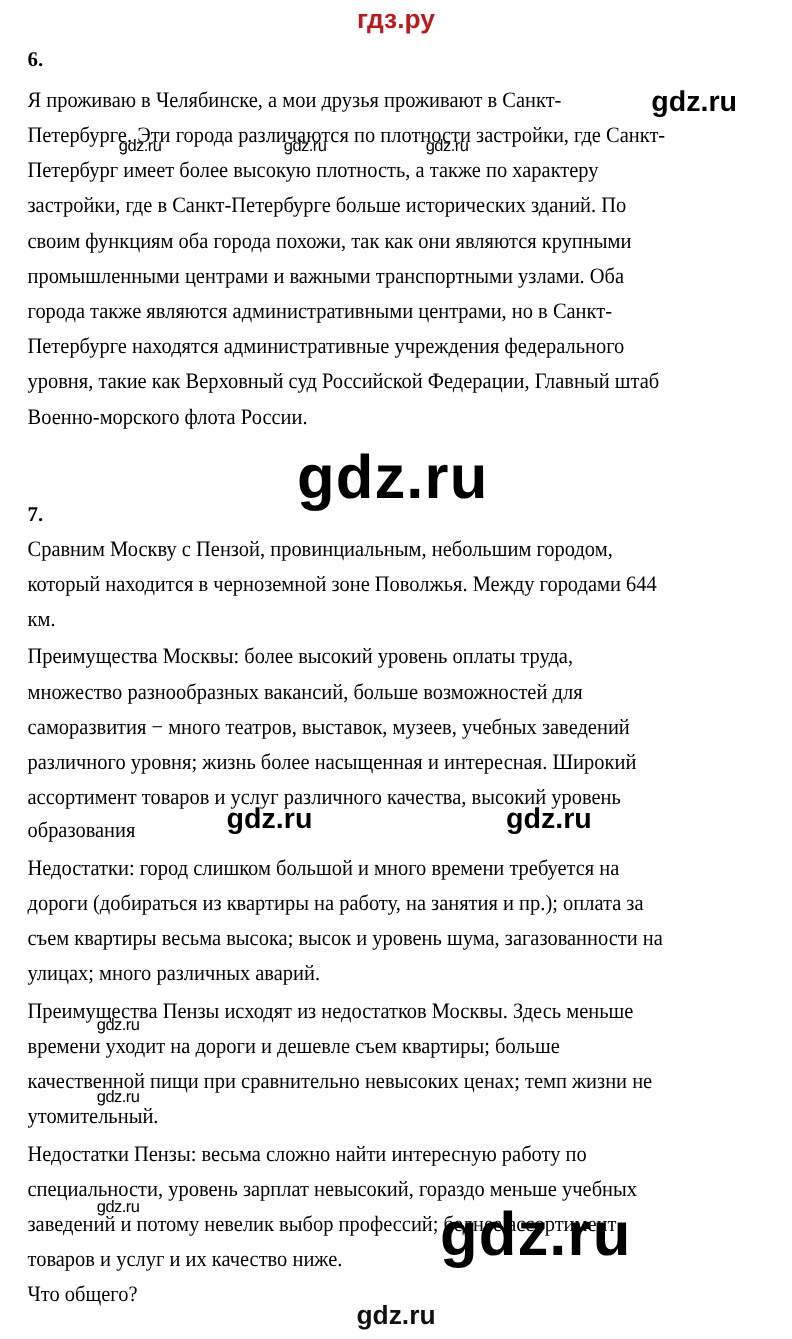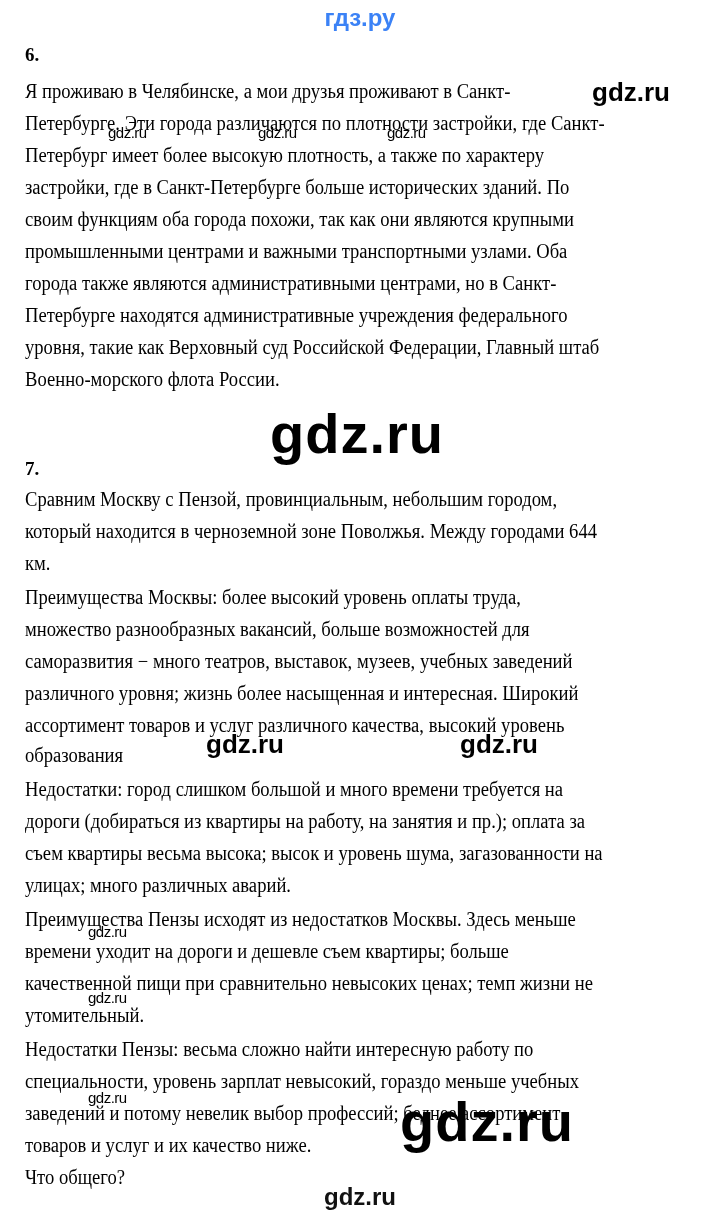--- a/index.html
+++ b/index.html
@@ -1,21 +1,21 @@
 <!DOCTYPE html>
 <html><head>
   <meta charset="utf-8">
   <style>
     html, body { margin: 0; padding: 0; background: #ffffff; }
     body { width: 720px; height: 1217px; position: relative; overflow: hidden; }
     .page { position: absolute; left: 0; top: 0; width: 720px; height: 1217px; }
     .header-brand {
       position: absolute; left: 0; top: 0; width: 720px; text-align: center;
       font-family: "Liberation Sans", sans-serif; font-weight: bold; font-size: 24px;
-      color: #3b82f6; line-height: 28px; top: 4px;
+      color: #b91c1c; line-height: 28px; top: 4px;
     }
     .footer-brand {
       position: absolute; left: 0; top: 1183px; width: 720px; text-align: center;
       font-family: "Liberation Sans", sans-serif; font-weight: bold; font-size: 24px;
       color: #111; line-height: 28px;
     }
     .num {
       position: absolute; left: 25px;
       font-family: "Liberation Serif", serif; font-weight: bold; font-size: 19px; color: #000;
     }

